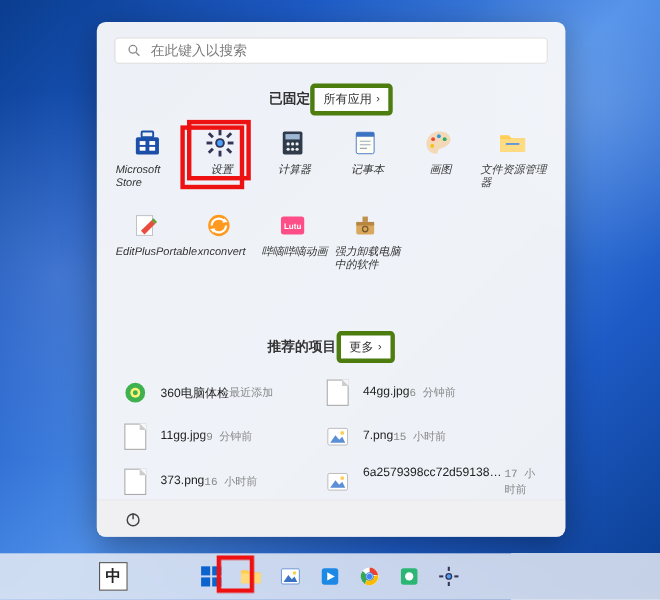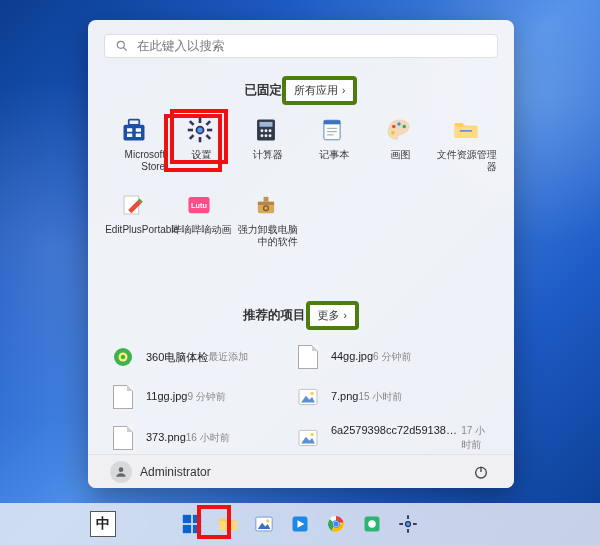--- a/index.html
+++ b/index.html
@@ -48,38 +48,38 @@
   .pinned-grid {
     display: grid; grid-template-columns: repeat(6, 1fr);
     padding: 0 14px; row-gap: 10px;
   }
   .app-tile {
     display: flex; flex-direction: column; align-items: center;
     gap: 4px; padding: 4px 0; cursor: pointer;
     border-radius: 4px;
   }
   .app-tile .icon-box { width: 30px; height: 30px; display: flex; align-items: center; }
-  .app-tile .label { font-size: 10px; color: #333; text-align: right; line-height: 1.15; max-width: 60px; }
+  .app-tile .label { font-size: 10px; color: #333; text-align: left; line-height: 1.15; max-width: 60px; font-style: italic; }
 
   .highlight-box {
     position: absolute; border: 4px solid #e11; pointer-events: none;
   }
 
   .recommended {
     padding: 0 22px; margin-top: 6px;
     display: grid; grid-template-columns: 1fr 1fr; column-gap: 12px; row-gap: 10px;
   }
   .rec-item {
     display: flex; align-items: center; gap: 10px; cursor: pointer;
     padding: 2px 0;
   }
   .rec-item .rec-icon { width: 26px; height: 26px; display:flex; align-items:center; justify-content:center; flex:none; }
   .rec-item .rec-text { display:flex; flex-direction:row; }
   .rec-item .rec-title { font-size: 11px; color: #222; white-space: nowrap; overflow:hidden; text-overflow:ellipsis; max-width: 150px; }
-  .rec-item .rec-sub { font-size: 10px; color: #888; }
+  .rec-item .rec-sub { font-size: 10px; color: #888; font-family: Liberation Mono, monospace; }
 
   .start-footer {
     margin-top: auto; height: 42px;
     border-top: 1px solid rgba(0,0,0,0.06);
     display: flex; align-items: center; justify-content: space-between;
     padding: 0 22px;
     background: rgba(240,240,242,0.9);
     border-radius: 0 0 8px 8px;
   }
   .user-chip { display:flex; align-items:center; gap:8px; font-size: 12px; color:#333; }
@@ -231,20 +231,32 @@
             <rect x="5" y="5" width="18" height="22" fill="#fff" stroke="#bbb"></rect>
             <path d="M10 22 L22 10 L26 14 L14 26 Z" fill="#e74c3c"></path>
             <path d="M22 10 L26 14 L28 12 L24 8 Z" fill="#5aa02c"></path>
           </svg>
       </div>
       <span class="label">EditPlusPortable</span>
     </div>
     <div class="app-tile">
       <div class="icon-box">
         <svg viewBox="0 0 32 32" width="26" height="26">
+            <circle cx="16" cy="16" r="12" fill="#ff9a1f"></circle>
+            <path d="M8 16 A8 8 0 0 1 22 11" fill="none" stroke="#fff" stroke-width="2.5"></path>
+            <polygon points="22,8 26,12 20,13" fill="#fff"></polygon>
+            <path d="M24 16 A8 8 0 0 1 10 21" fill="none" stroke="#fff" stroke-width="2.5"></path>
+            <polygon points="10,24 6,20 12,19" fill="#fff"></polygon>
+          </svg>
+      </div>
+      <span class="label">xnconvert</span>
+    </div>
+    <div class="app-tile">
+      <div class="icon-box">
+        <svg viewBox="0 0 32 32" width="26" height="26">
             <rect x="3" y="6" width="26" height="20" rx="3" fill="#ff4d88"></rect>
             <text x="16" y="20" text-anchor="middle" font-size="9" font-weight="bold" fill="#fff">Lutu</text>
           </svg>
       </div>
       <span class="label">哔嘀哔嘀动画</span>
     </div>
     <div class="app-tile">
       <div class="icon-box">
         <svg viewBox="0 0 32 32" width="26" height="26">
             <rect x="6" y="12" width="20" height="14" rx="2" fill="#d9a85c"></rect>
@@ -328,29 +340,20 @@
           </svg>
         </div>
       <div class="rec-text">
           <span class="rec-title">6a2579398cc72d591389af679703f3...</span>
           <span class="rec-sub">17 小时前</span>
         </div>
     </div>
   </div>
 
   <div class="start-footer">
-    <div class="user-chip">
-      <div class="avatar">
-        <svg viewBox="0 0 24 24" width="14" height="14" fill="#666">
-            <circle cx="12" cy="8" r="4"></circle>
-            <path d="M4 20c0-4 4-6 8-6s8 2 8 6"></path>
-          </svg>
-      </div>
-      <span>Administrator</span>
-    </div>
     <div class="power-btn">
       <svg viewBox="0 0 24 24" width="16" height="16" fill="none" stroke="#444" stroke-width="2">
           <circle cx="12" cy="13" r="8"></circle>
           <line x1="12" y1="4" x2="12" y2="12"></line>
         </svg>
     </div>
   </div>
 
   <div class="highlight-box" style="left:175px; top:94px; width:58px; height:58px; transform:translateX(-99px);"></div>
 </div>

